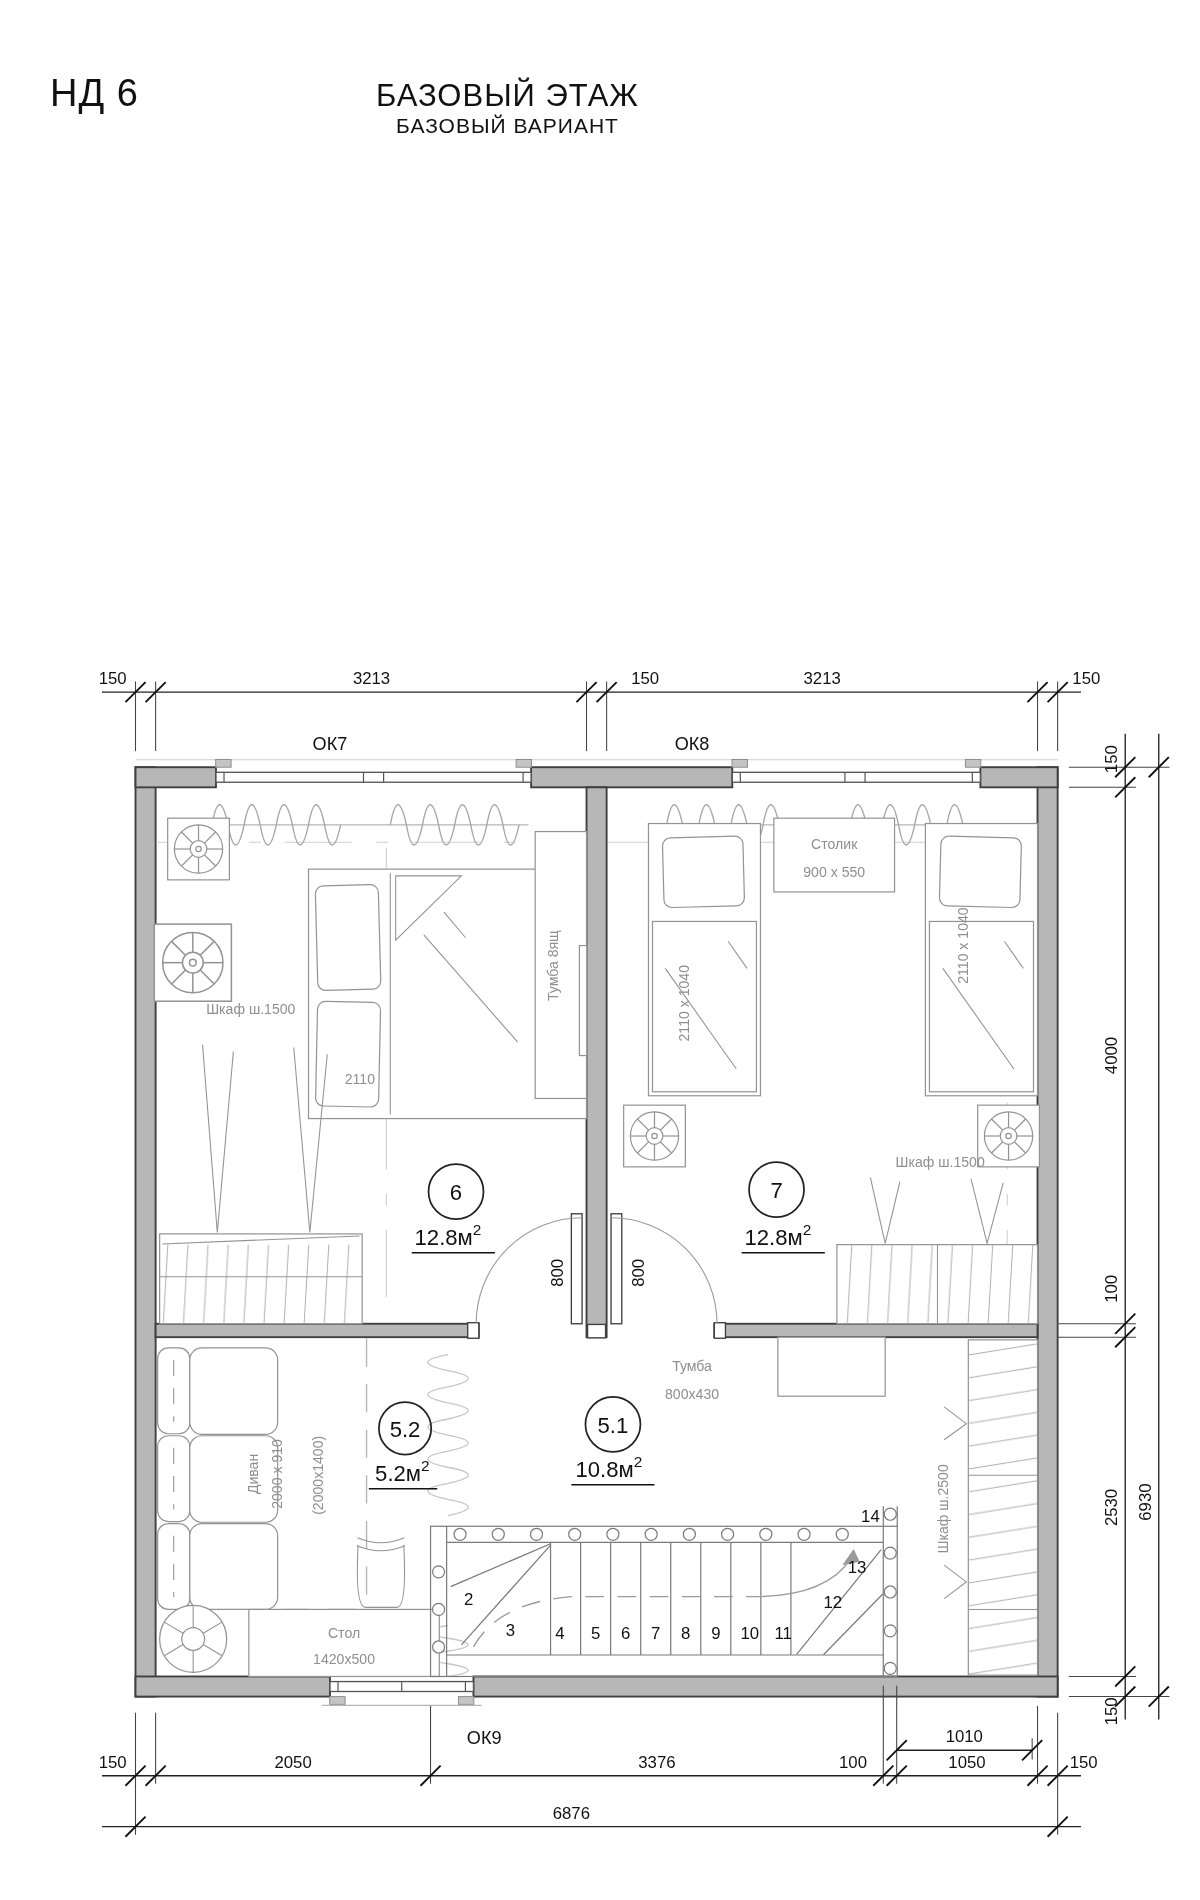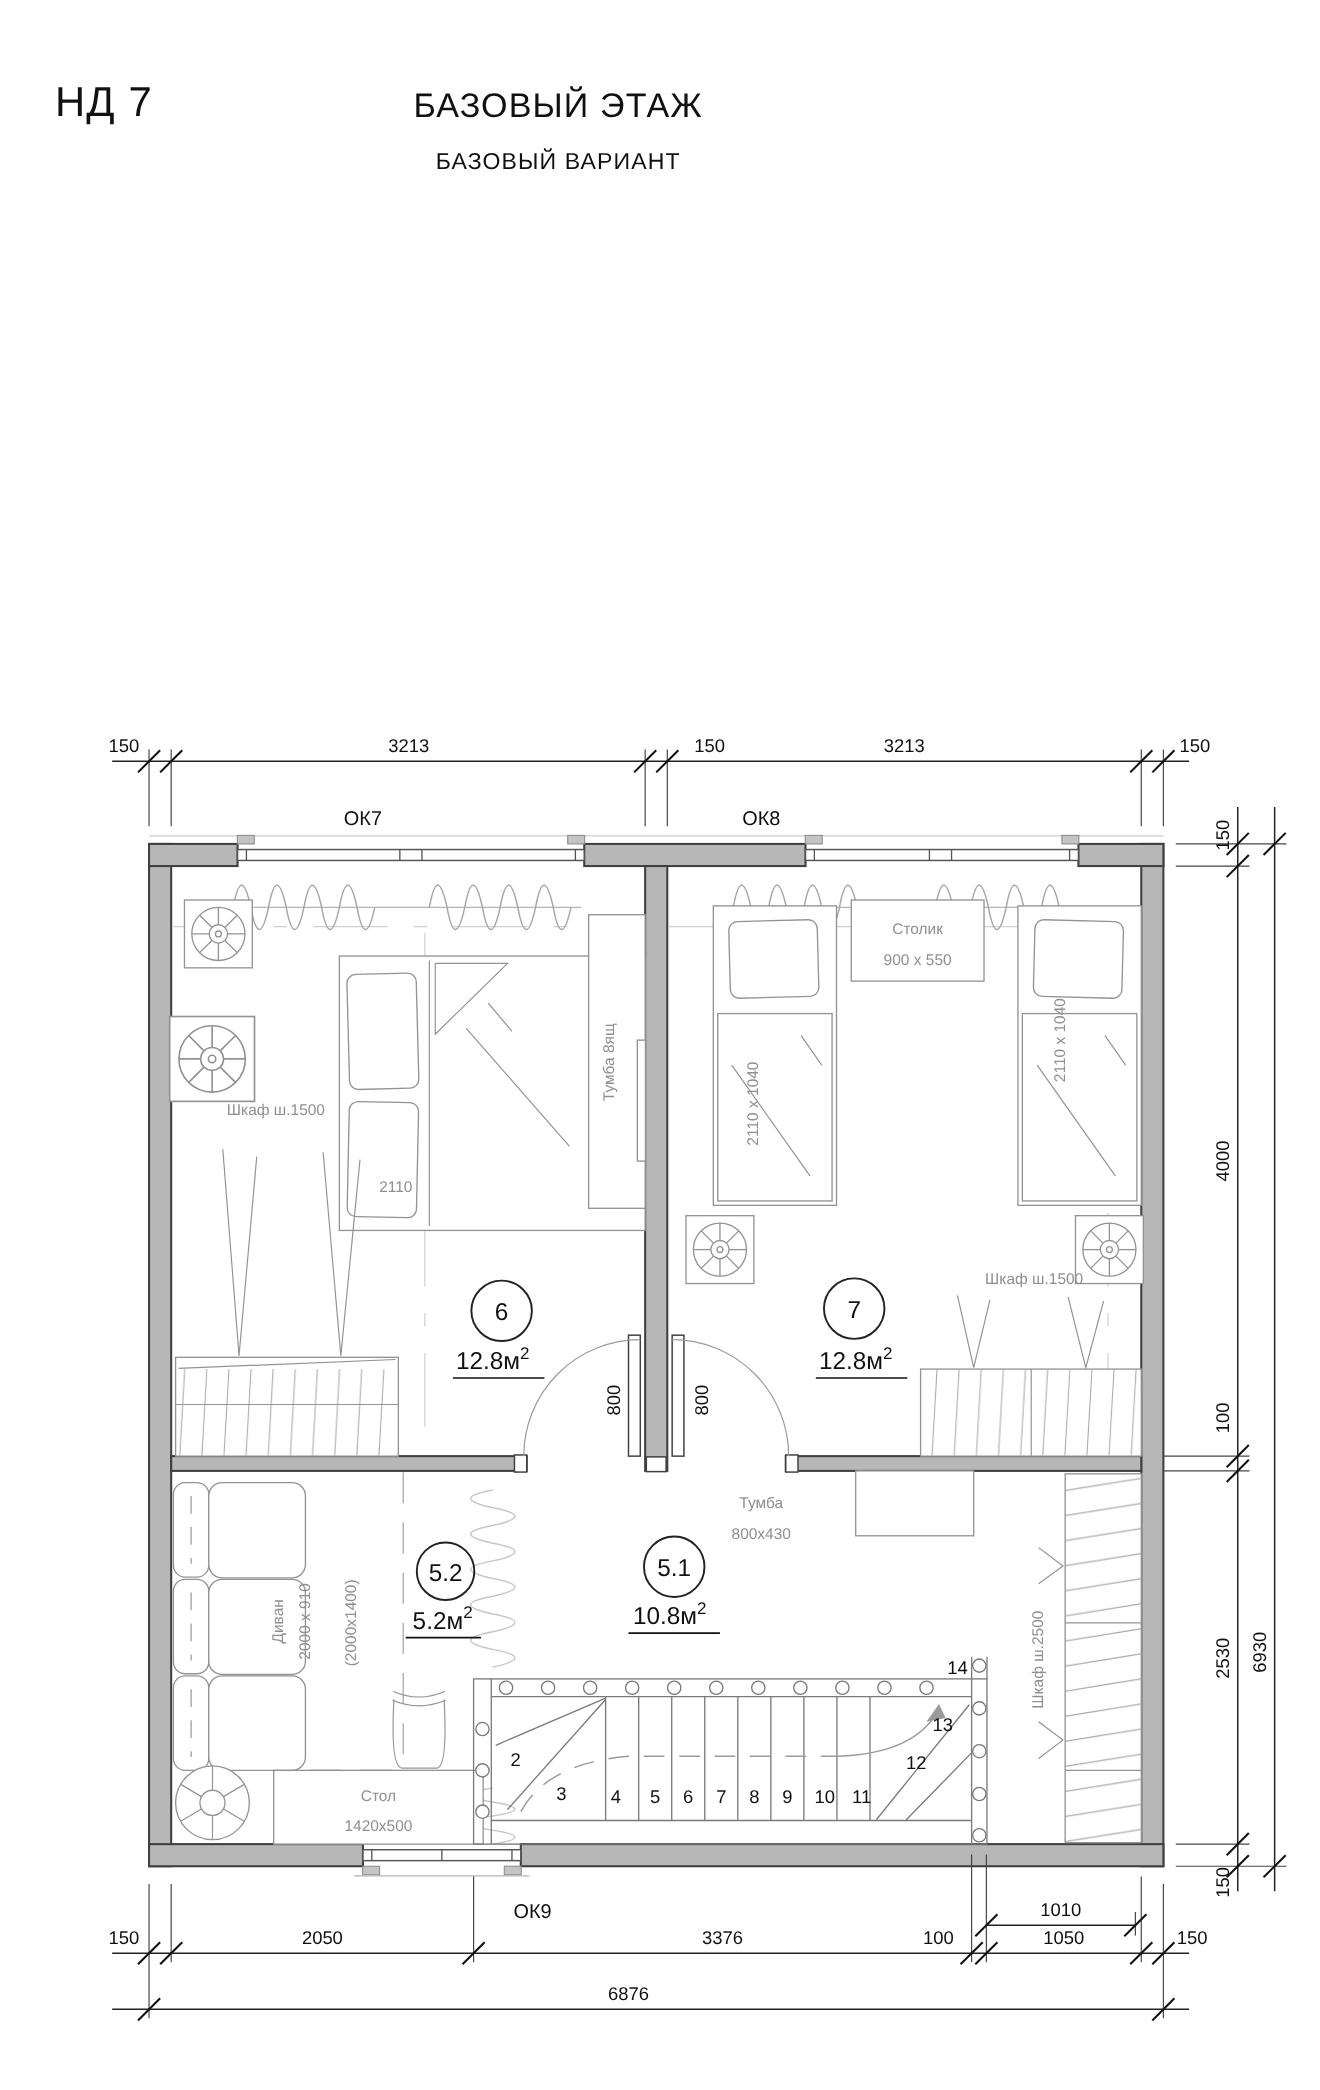--- a/index.html
+++ b/index.html
@@ -1,21 +1,21 @@
 <!DOCTYPE html>
 <html><head>
 <meta charset="utf-8">
 <style>
   html,body{margin:0;padding:0;background:#fff;}
   #page{position:relative;width:1200px;height:1900px;background:#fff;overflow:hidden;
         font-family:"Liberation Sans", sans-serif;color:#111;}
   #doc-code{position:absolute;left:50px;top:72px;font-size:38px;letter-spacing:1px;}
   #title-block{position:absolute;left:240px;top:78px;width:535px;text-align:center;}
   #main-title{font-size:31px;letter-spacing:1px;}
-  #sub-title{font-size:21px;margin-top:22px;letter-spacing:1px;}
+  #sub-title{font-size:21px;letter-spacing:1px;}
   #plan-svg{position:absolute;left:55px;top:558px;width:1140px;height:1325px;}
   svg text{font-family:"Liberation Sans", sans-serif;}
   .wall{fill:#b7b7b7;stroke:#3f3f3f;stroke-width:14;}
   .cap{fill:#ffffff;stroke:#3f3f3f;stroke-width:10;}
   .furn{fill:#ffffff;stroke:#939393;stroke-width:9;}
   .furnln{stroke:#939393;stroke-width:8;fill:none;}
   .flabel{fill:#8f8f8f;font-size:105px;}
   .dimln{stroke:#222;stroke-width:10;fill:none;}
   .extln{stroke:#444;stroke-width:8;}
   .dimtx{fill:#111;font-size:125px;}
@@ -29,21 +29,21 @@
   .dash2{stroke:#b3b3b3;stroke-width:10;stroke-dasharray:210 130;fill:none;}
   .walk{stroke:#9a9a9a;stroke-width:10;fill:none;}
   .stair{stroke:#7a7a7a;stroke-width:9;fill:none;}
   .underl{stroke:#111;stroke-width:11;}
 </style>
 </head>
 <body>
 
 <div id="page">
 
-  <div id="doc-code">НД 7</div>
+  <div id="doc-code">НД 6</div>
   <div id="title-block">
     <div id="main-title">БАЗОВЫЙ ЭТАЖ</div>
     <div id="sub-title">БАЗОВЫЙ ВАРИАНТ</div>
   </div>
 
   <svg id="plan-svg" viewBox="-600 -1560 8500 9880">
     <defs>
       <g id="fan">
         <rect x="0" y="0" width="460" height="460" fill="#fff" stroke="#939393" stroke-width="9"></rect>
         <circle cx="230" cy="230" r="180" fill="none" stroke="#939393" stroke-width="9"></circle>

